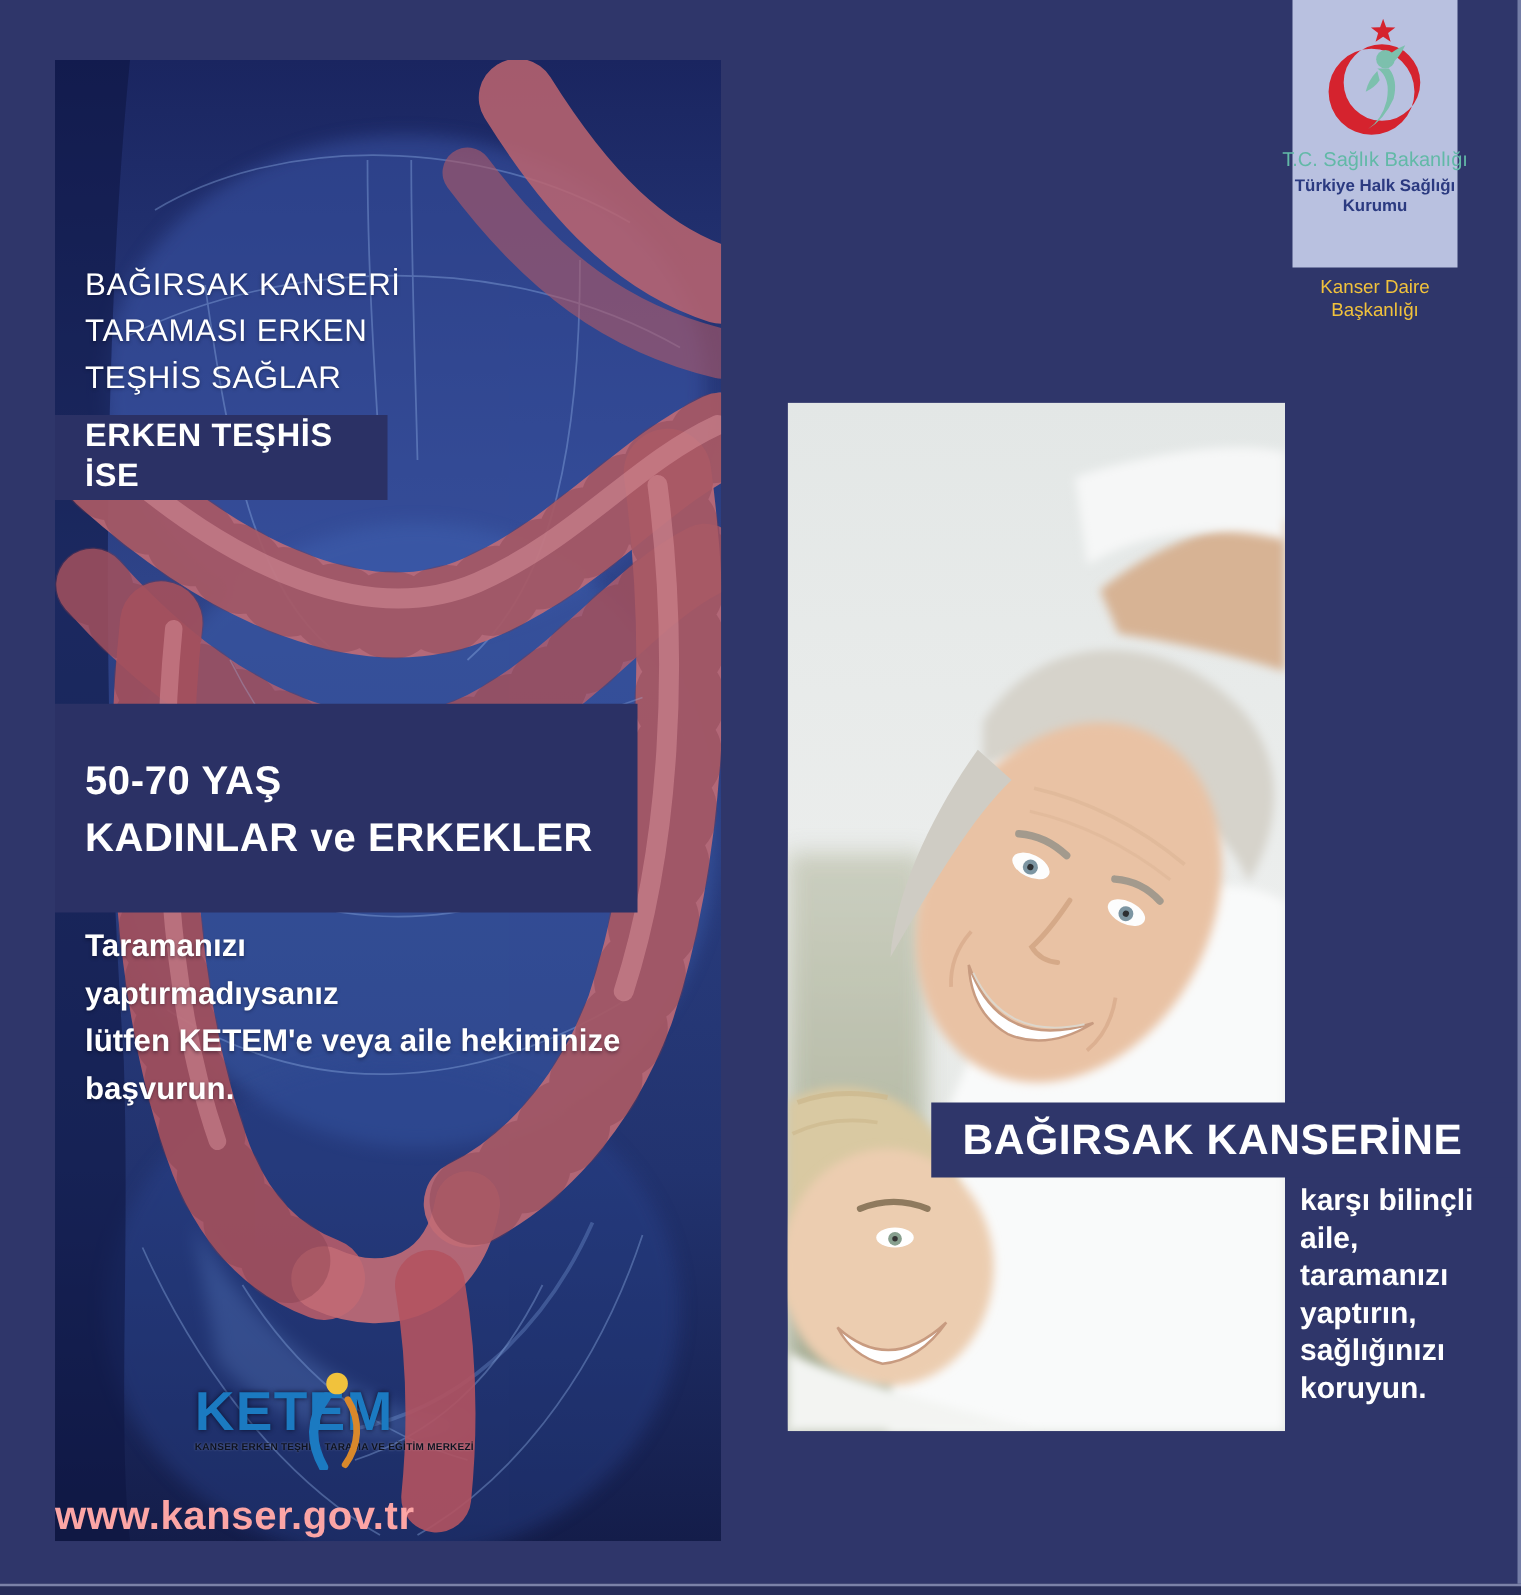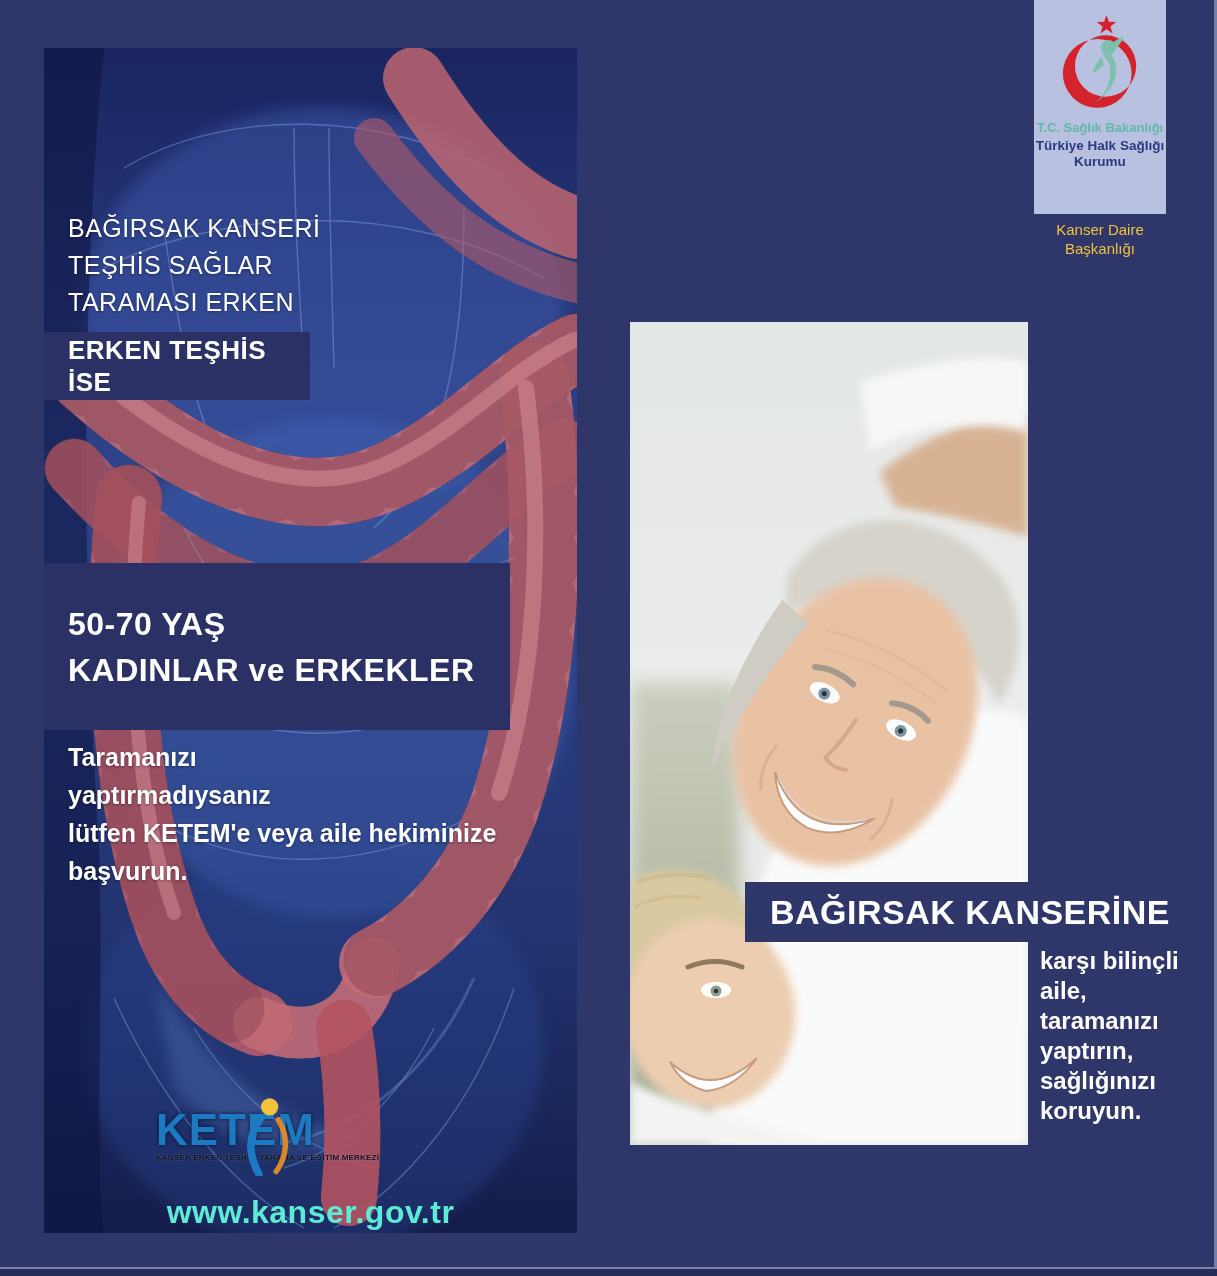--- a/index.html
+++ b/index.html
@@ -11,45 +11,45 @@
   .abs{position:absolute;}
   
   .left-panel{left:44px;top:48px;width:533px;height:1185px;overflow:hidden;}
   .left-panel svg{position:absolute;left:0;top:0;width:100%;height:100%;}
   .headline{
     left:24px;top:162px;color:#ffffff;font-weight:normal;font-size:25px;line-height:37px;
     letter-spacing:.5px;text-shadow:0 1px 3px rgba(0,0,20,.35);
   }
   .subhead-box{
     left:0;top:284px;width:266px;height:68px;background:#2b3165;
-    display:flex;flex-direction:column;justify-content:center;padding-left:24px;box-sizing:border-box;
+    display:flex;flex-direction:row;justify-content:center;padding-left:24px;box-sizing:border-box;
   }
   .subhead-box div{color:#fff;font-weight:bold;font-size:26px;line-height:32px;letter-spacing:.5px;}
   .age-box{
     left:0;top:515px;width:466px;height:167px;background:#2b3165;
     display:flex;flex-direction:column;justify-content:center;padding-left:24px;box-sizing:border-box;
   }
   .age-box div{color:#fff;font-weight:bold;font-size:32px;line-height:46px;letter-spacing:.5px;}
   .body-text{left:24px;top:690px;color:#fff;font-weight:bold;font-size:25px;line-height:38px;
     text-shadow:0 1px 3px rgba(0,0,20,.4);}
   .slogan{left:0;top:1008px;width:533px;text-align:center;color:#f1c23c;font-weight:bold;
     font-size:28px;letter-spacing:.5px;text-shadow:0 1px 3px rgba(0,0,20,.5);}
   .ketem-block{left:0;top:1048px;width:447px;height:80px;display:flex;justify-content:center;
     align-items:center;gap:5px;}
   .ketem-text{display:flex;flex-direction:column;align-items:flex-start;}
   .ketem-wordmark{color:#1b7ac1;font-weight:bold;font-size:44px;line-height:40px;letter-spacing:1px;
     text-shadow:0 0 4px rgba(8,12,35,.9);}
   .ketem-tagline{color:#0e1220;font-weight:bold;font-size:8px;letter-spacing:.2px;margin-top:3px;
     text-shadow:0 0 2px rgba(255,255,255,.3);white-space:nowrap;}
-  .website{left:0;top:1146px;width:533px;text-align:center;color:#5eead4;font-weight:bold;
+  .website{left:0;top:1146px;width:533px;color:#fca5a5;font-weight:bold;
     font-size:32px;letter-spacing:.5px;}
   
   .ministry-box{left:1034px;top:0;width:132px;height:214px;background:#b9c1e0;
     display:flex;flex-direction:column;align-items:center;padding-top:14px;box-sizing:border-box;}
-  .ministry-name{color:#62b9a7;font-weight:bold;font-size:13px;margin-top:2px;white-space:nowrap;}
+  .ministry-name{color:#62b9a7;font-weight:normal;font-size:16px;margin-top:2px;white-space:nowrap;}
   .agency{color:#2b3a80;font-weight:bold;font-size:13.5px;line-height:16px;text-align:center;margin-top:3px;}
   .department{left:1020px;top:220px;width:160px;text-align:center;color:#f1c23c;
     font-size:15px;line-height:19px;}
   
   .photo{left:630px;top:322px;width:398px;height:823px;overflow:hidden;}
   .photo svg{position:absolute;left:0;top:0;width:100%;height:100%;}
   
   .band{left:745px;top:882px;width:472px;height:60px;background:#2f366a;}
   .band div{color:#fff;font-weight:bold;font-size:34px;line-height:60px;padding-left:25px;
     letter-spacing:.5px;white-space:nowrap;}
@@ -118,22 +118,22 @@
     </g>
     <g stroke="#a9c6f2" stroke-width="1.2" fill="none" opacity="0.28">
       <path d="M60,520 C180,560 340,560 470,510"></path>
       <path d="M80,560 C200,620 330,620 450,570"></path>
       <path d="M140,480 C180,560 240,620 320,640"></path>
     </g>
   </svg>
 
   <div class="abs headline">
     <div>BAĞIRSAK KANSERİ</div>
+    <div>TARAMASI ERKEN</div>
     <div>TEŞHİS SAĞLAR</div>
-    <div>TARAMASI ERKEN</div>
   </div>
 
   <div class="abs subhead-box">
     <div>ERKEN TEŞHİS İSE</div>
   </div>
 
   <div class="abs age-box">
     <div>50-70 YAŞ</div>
     <div>KADINLAR ve ERKEKLER</div>
   </div>

